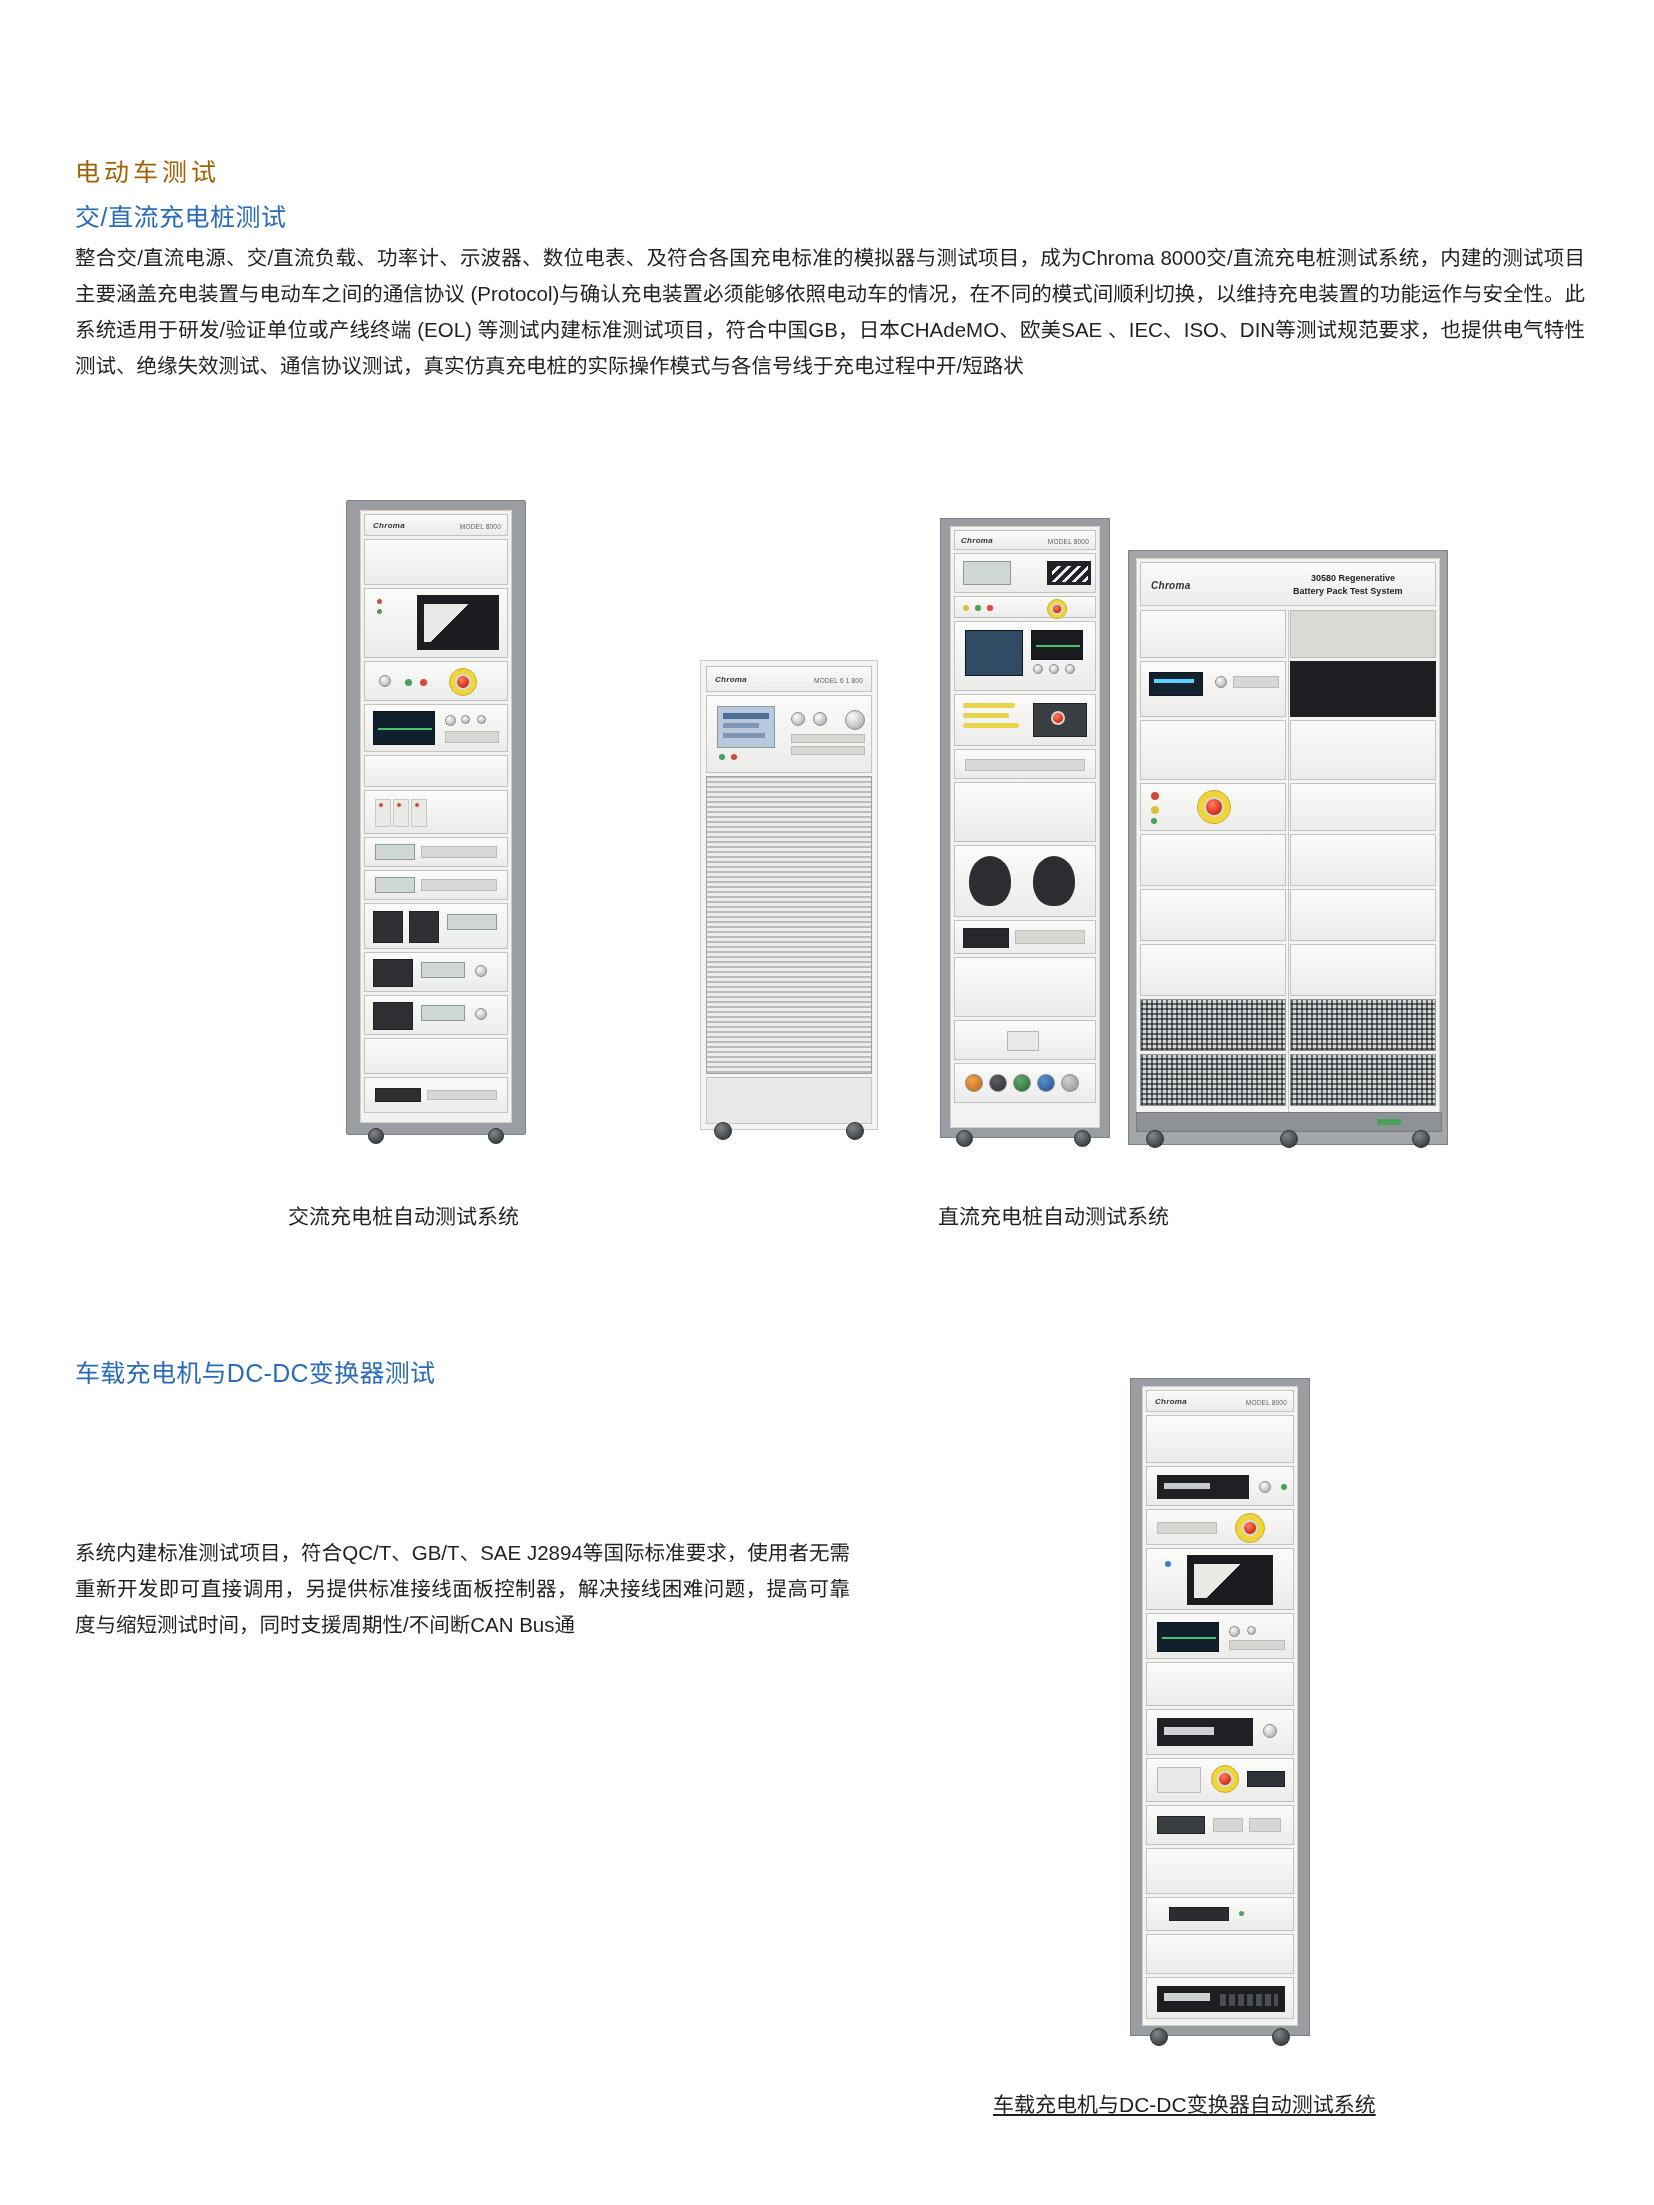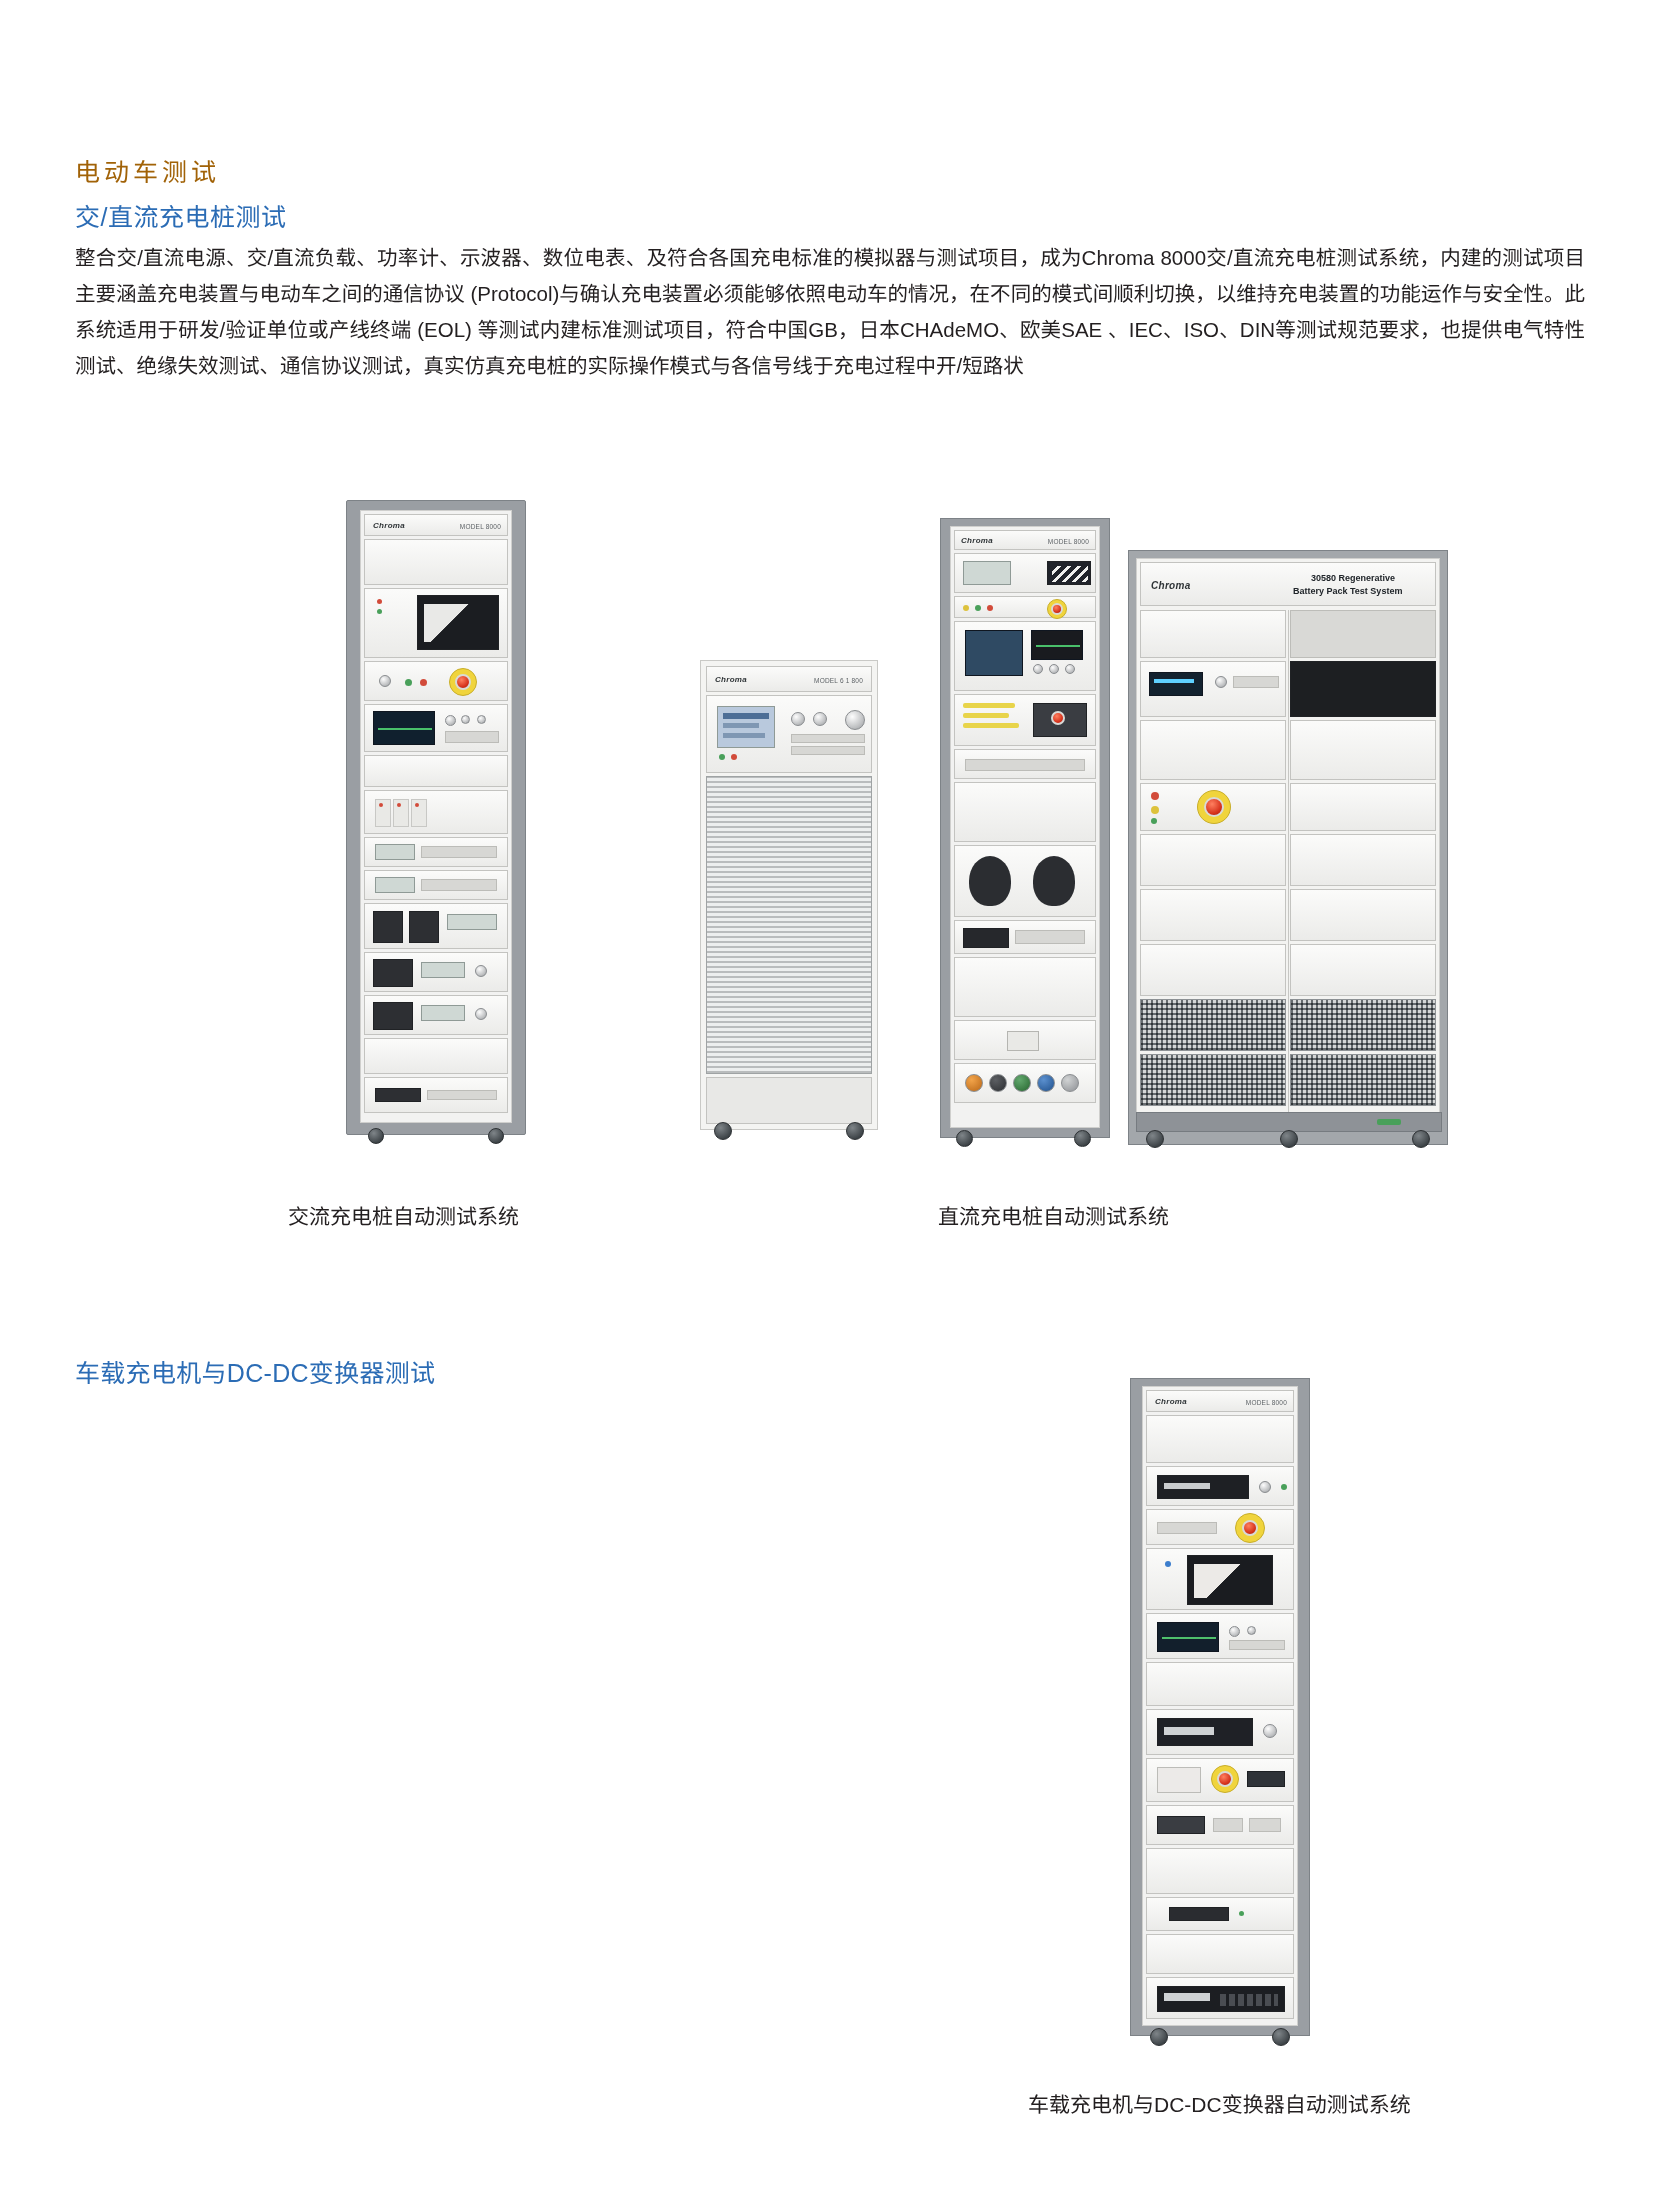--- a/index.html
+++ b/index.html
@@ -86,21 +86,21 @@
   }
 
   .caption {
     position: absolute;
     font-size: 21px;
     color: #231f20;
     white-space: nowrap;
   }
   .cap1 { left: 288px; top: 1200px; }
   .cap2 { left: 938px; top: 1200px; }
-  .cap3 { left: 1028px; top: 2088px; }
+  .cap3 { left: 993px; top: 2088px; text-decoration: underline; }
 
   
   .fig { position: absolute; }
 
   .rack {
     position: absolute;
     background: #9a9ea3;
     border: 1px solid #7d8287;
     box-sizing: border-box;
   }
@@ -225,20 +225,21 @@
 </head>
 <body>
 
 <div class="page">
 
   <div class="h-section">电动车测试</div>
   <div class="h-sub">交/直流充电桩测试</div>
   <div class="body-para">整合交/直流电源、交/直流负载、功率计、示波器、数位电表、及符合各国充电标准的模拟器与测试项目，成为Chroma 8000交/直流充电桩测试系统，内建的测试项目主要涵盖充电装置与电动车之间的通信协议 (Protocol)与确认充电装置必须能够依照电动车的情况，在不同的模式间顺利切换，以维持充电装置的功能运作与安全性。此系统适用于研发/验证单位或产线终端 (EOL) 等测试内建标准测试项目，符合中国GB，日本CHAdeMO、欧美SAE 、IEC、ISO、DIN等测试规范要求，也提供电气特性测试、绝缘失效测试、通信协议测试，真实仿真充电桩的实际操作模式与各信号线于充电过程中开/短路状</div>
 
   <div class="h-sub2">车载充电机与DC-DC变换器测试</div>
+  <div class="para3">系统内建标准测试项目，符合QC/T、GB/T、SAE J2894等国际标准要求，使用者无需重新开发即可直接调用，另提供标准接线面板控制器，解决接线困难问题，提高可靠度与缩短测试时间，同时支援周期性/不间断CAN Bus通</div>
 
   <div class="caption cap1">交流充电桩自动测试系统</div>
   <div class="caption cap2">直流充电桩自动测试系统</div>
   <div class="caption cap3">车载充电机与DC-DC变换器自动测试系统</div>
 
   <div class="fig" style="left:346px; top:500px; width:200px; height:655px;">
 
     <div class="rack" style="left:0; top:0; width:180px; height:635px; border-radius:2px;"></div>
     <div class="rack-inner" style="left:14px; top:10px; width:152px; height:613px;"></div>
 

